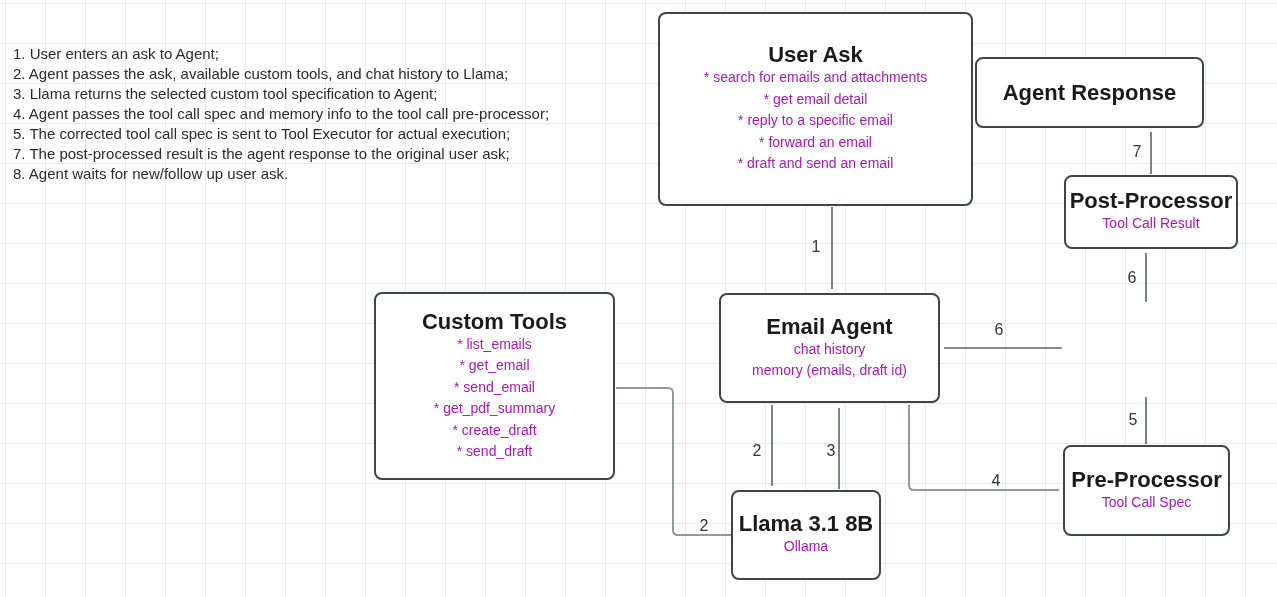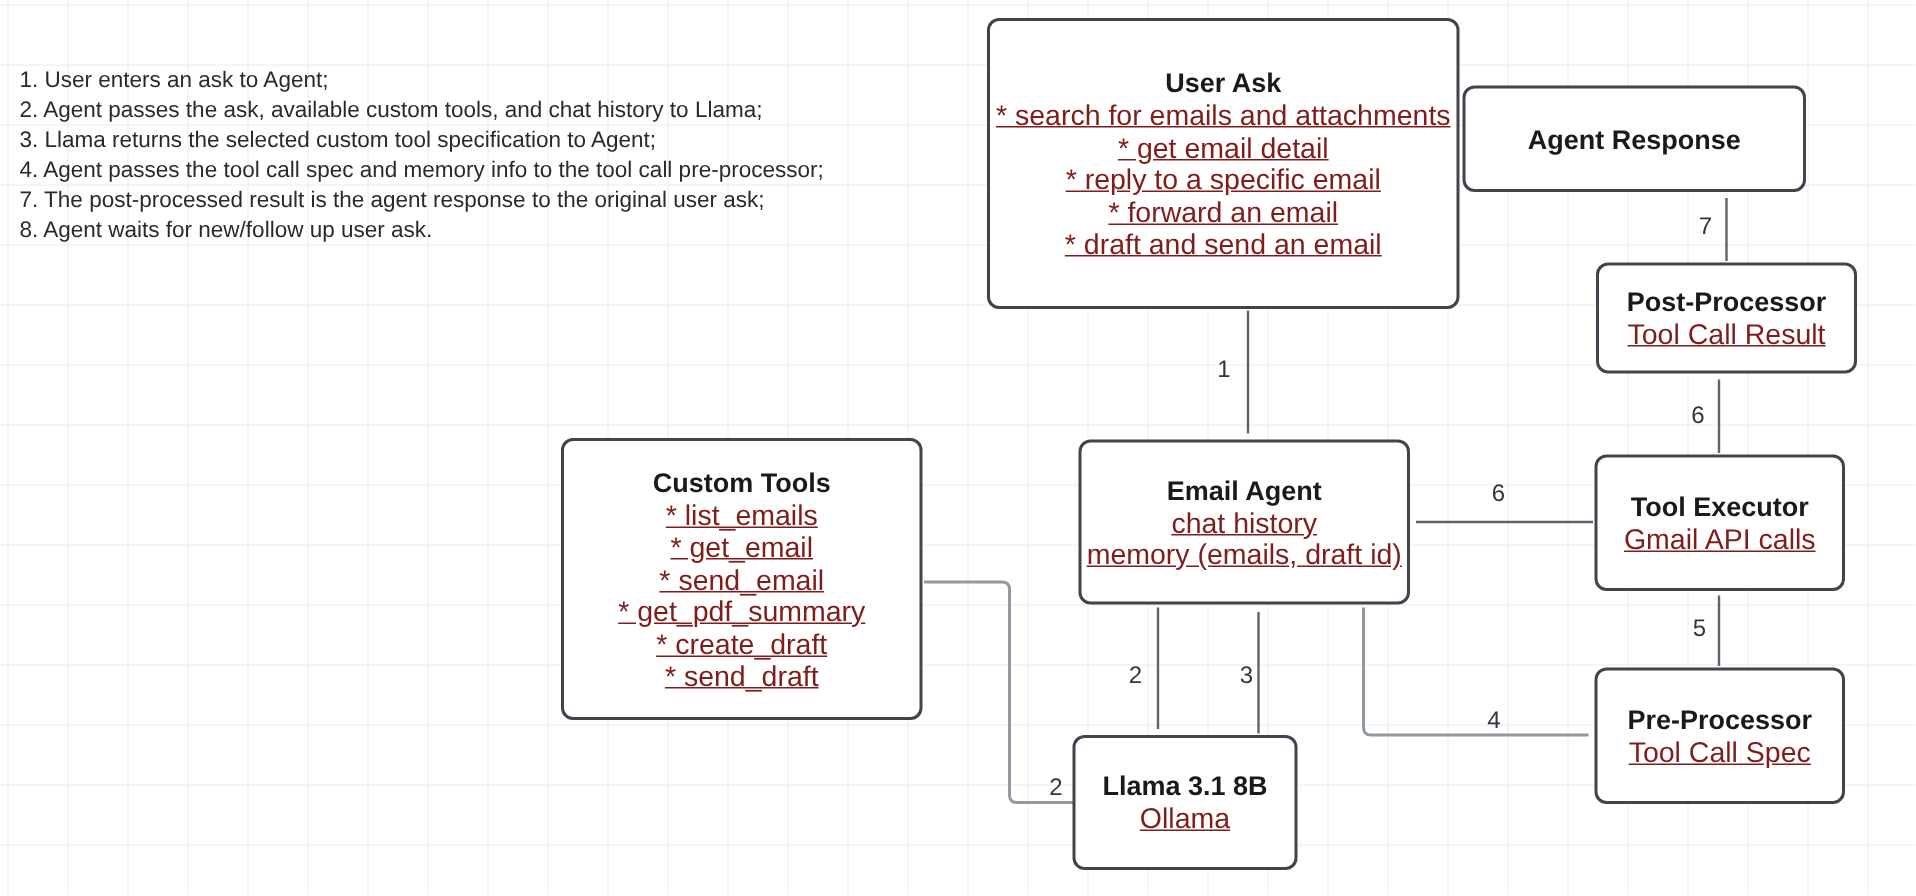--- a/index.html
+++ b/index.html
@@ -24,41 +24,42 @@
   .node {
     position:absolute;
     background:#ffffff;
     border:2px solid #40454d;
     border-radius:8px;
     display:flex; flex-direction:column;
     align-items:center; justify-content:center;
     text-align:center;
     color:#222;
   }
-  .node .title { font-weight:bold; font-size:18px; line-height:24px; color:#1a1a1a; }
-  .node .line  { font-size:19px; line-height:21.5px; color:#7f1d1d;text-decoration:underline; }
+  .node .title { font-weight:bold; font-size:22px; line-height:24px; color:#1a1a1a; }
+  .node .line  { font-size:14px; line-height:21.5px; color:#a21caf; }
   .edges { position:absolute; left:0; top:0; pointer-events:none; }
   .edges path { fill:none; }
   .edge-dark  { stroke:#5d636b; stroke-width:1.6; }
   .edge-light { stroke:#9399a0; stroke-width:2; }
   .elabel {
     position:absolute; transform:translate(-50%,-50%);
     font-size:16px; color:#33353a; line-height:16px;
   }
 </style>
 </head>
 <body>
 
 <div class="canvas">
 
   <div class="notes">
     <div>1. User enters an ask to Agent;</div>
     <div>2. Agent passes the ask, available custom tools, and chat history to Llama;</div>
     <div>3. Llama returns the selected custom tool specification to Agent;</div>
     <div>4. Agent passes the tool call spec and memory info to the tool call pre-processor;</div>
+    <div>5. The corrected tool call spec is sent to Tool Executor for actual execution;</div>
     <div>7. The post-processed result is the agent response to the original user ask;</div>
     <div>8. Agent waits for new/follow up user ask.</div>
   </div>
 
   <svg class="edges" width="1277" height="597">
     <defs>
       <marker id="ah" markerWidth="14" markerHeight="10" refX="12.5" refY="5" orient="auto" markerUnits="userSpaceOnUse">
         <path d="M1,1 L13,5 L1,9 Z" fill="#454b54"></path>
       </marker>
     </defs>
@@ -106,24 +107,20 @@
 
   <div class="node" style="left:975px;top:57px;width:229px;height:71px">
     <div class="title">Agent Response</div>
   </div>
 
   <div class="node" style="left:1064px;top:175px;width:174px;height:74px">
     <div class="title">Post-Processor</div>
     <div class="line">Tool Call Result</div>
   </div>
 
-  <div class="node" style="left:1063px;top:303px;width:167px;height:91px">
-    <div class="title">Tool Executor</div>
-    <div class="line">Gmail API calls</div>
-  </div>
 
   <div class="node" style="left:719px;top:293px;width:221px;height:110px">
     <div class="title">Email Agent</div>
     <div class="line">chat history</div>
     <div class="line">memory (emails, draft id)</div>
   </div>
 
   <div class="node" style="left:1063px;top:445px;width:167px;height:91px">
     <div class="title">Pre-Processor</div>
     <div class="line">Tool Call Spec</div>
@@ -132,18 +129,18 @@
   <div class="node" style="left:374px;top:292px;width:241px;height:188px">
     <div class="title">Custom Tools</div>
     <div class="line">* list_emails</div>
     <div class="line">* get_email</div>
     <div class="line">* send_email</div>
     <div class="line">* get_pdf_summary</div>
     <div class="line">* create_draft</div>
     <div class="line">* send_draft</div>
   </div>
 
-  <div class="node" style="left:715px;top:490px;width:150px;height:90px">
+  <div class="node" style="left:731px;top:490px;width:150px;height:90px">
     <div class="title">Llama 3.1 8B</div>
     <div class="line">Ollama</div>
   </div>
 
 </div>
 
 </body></html>

